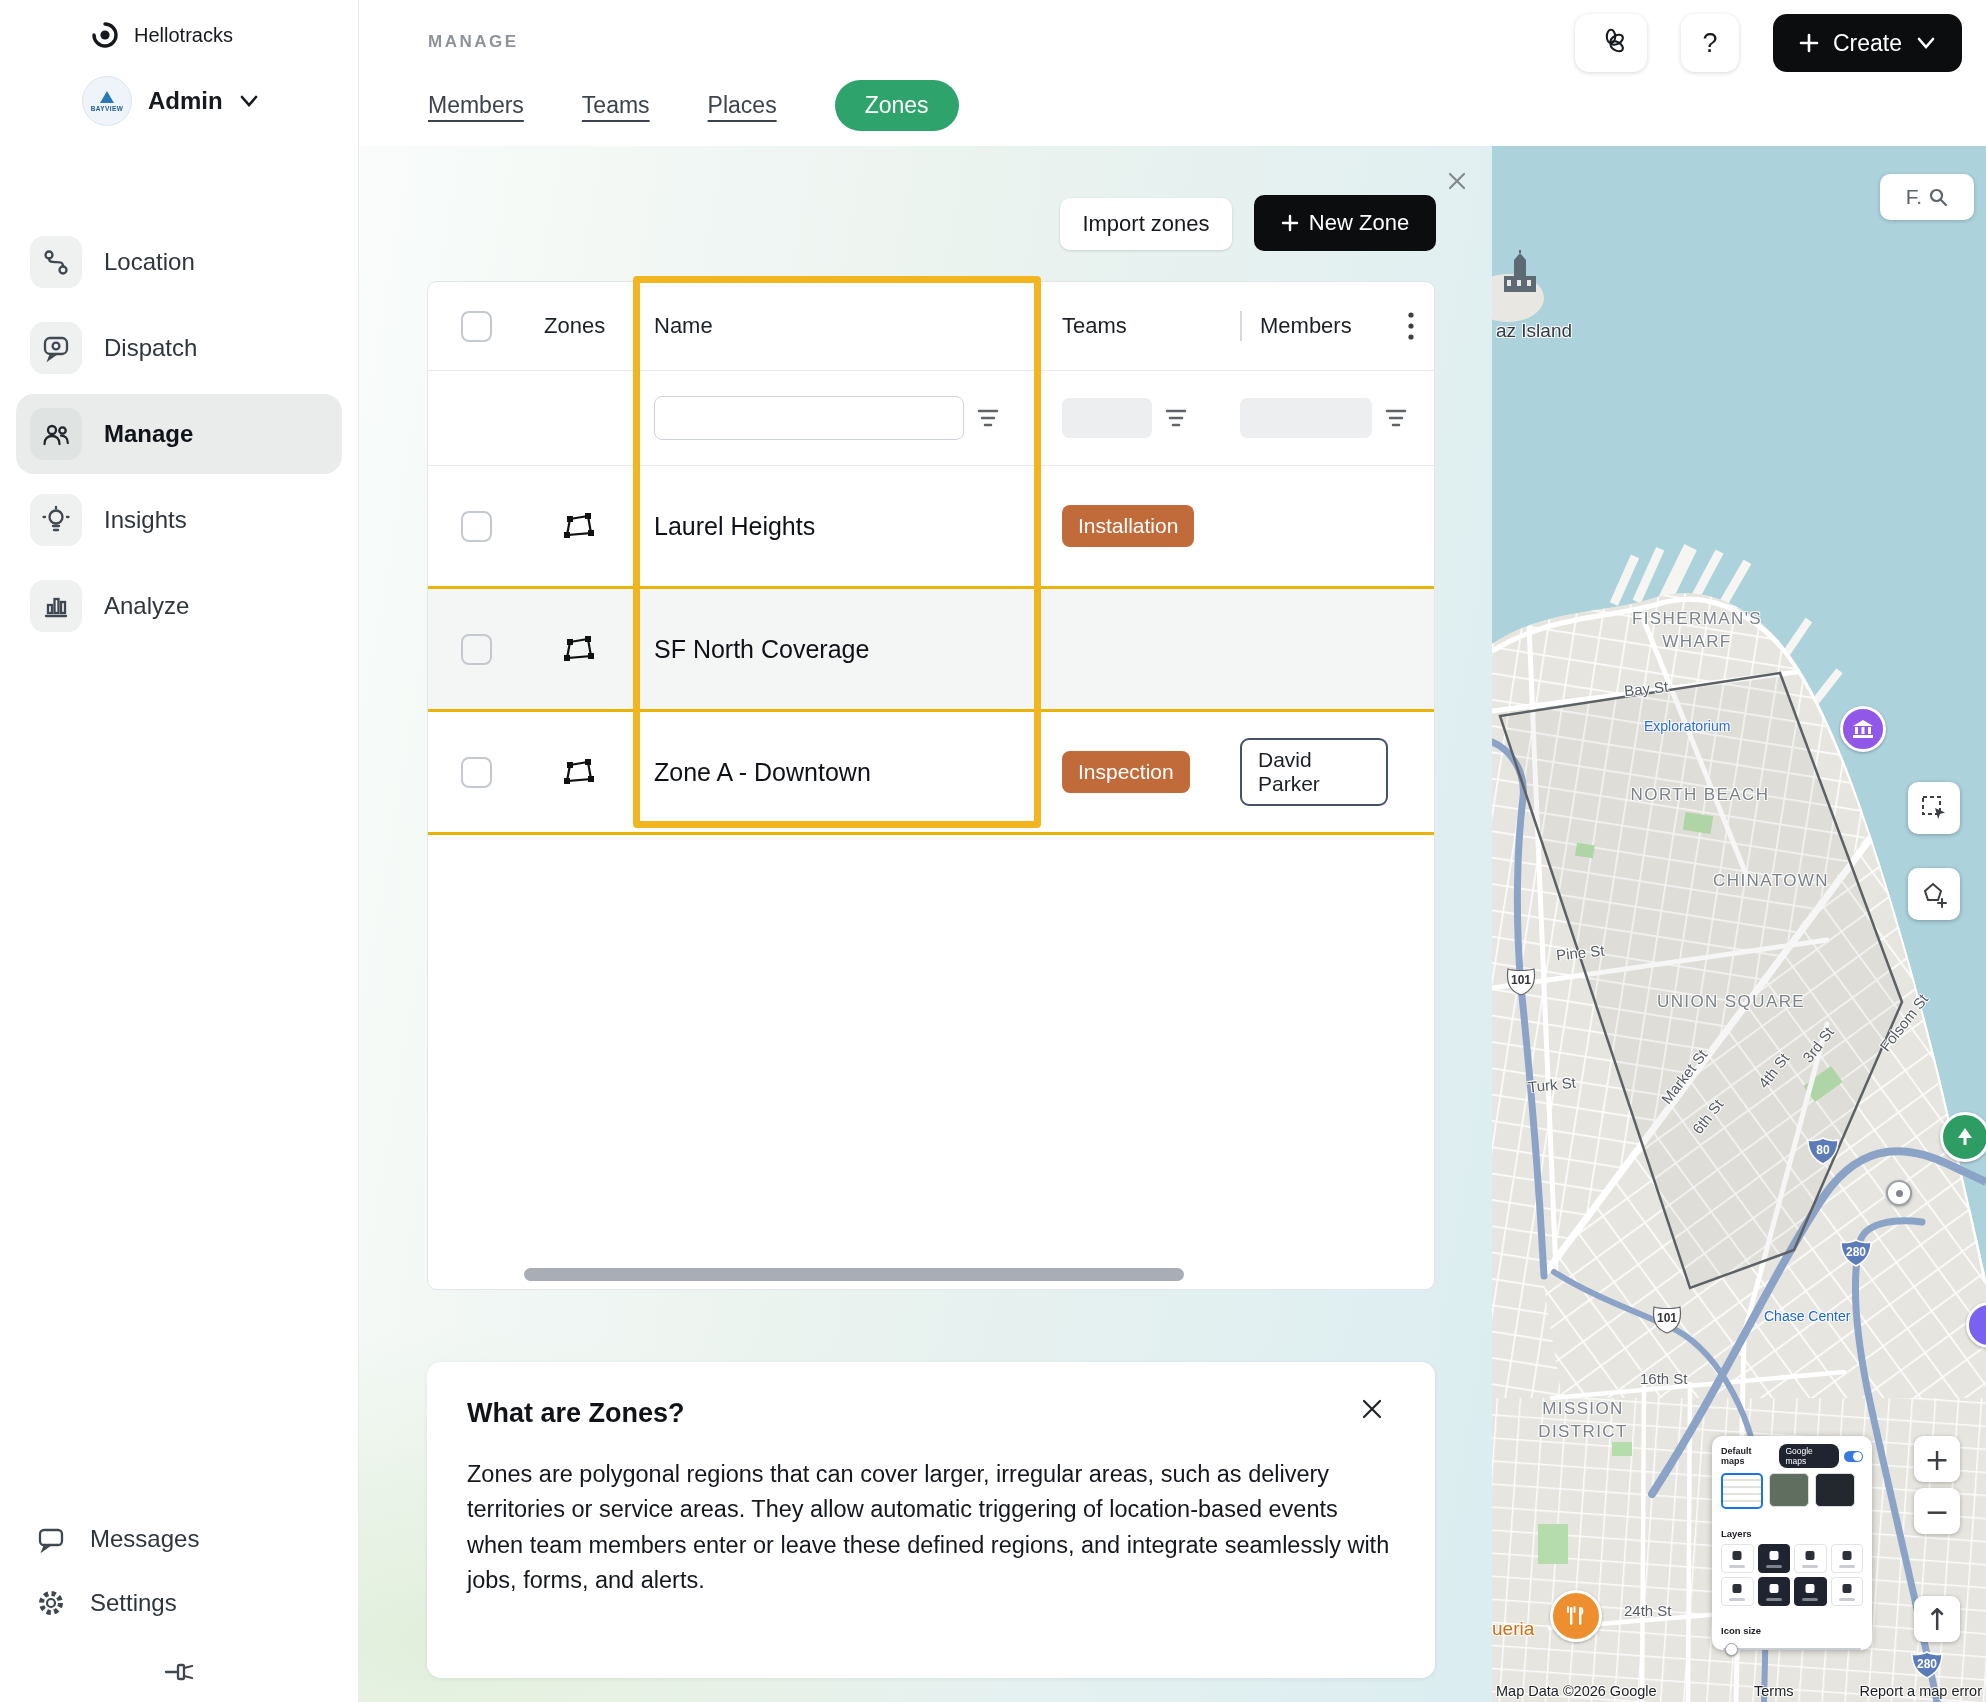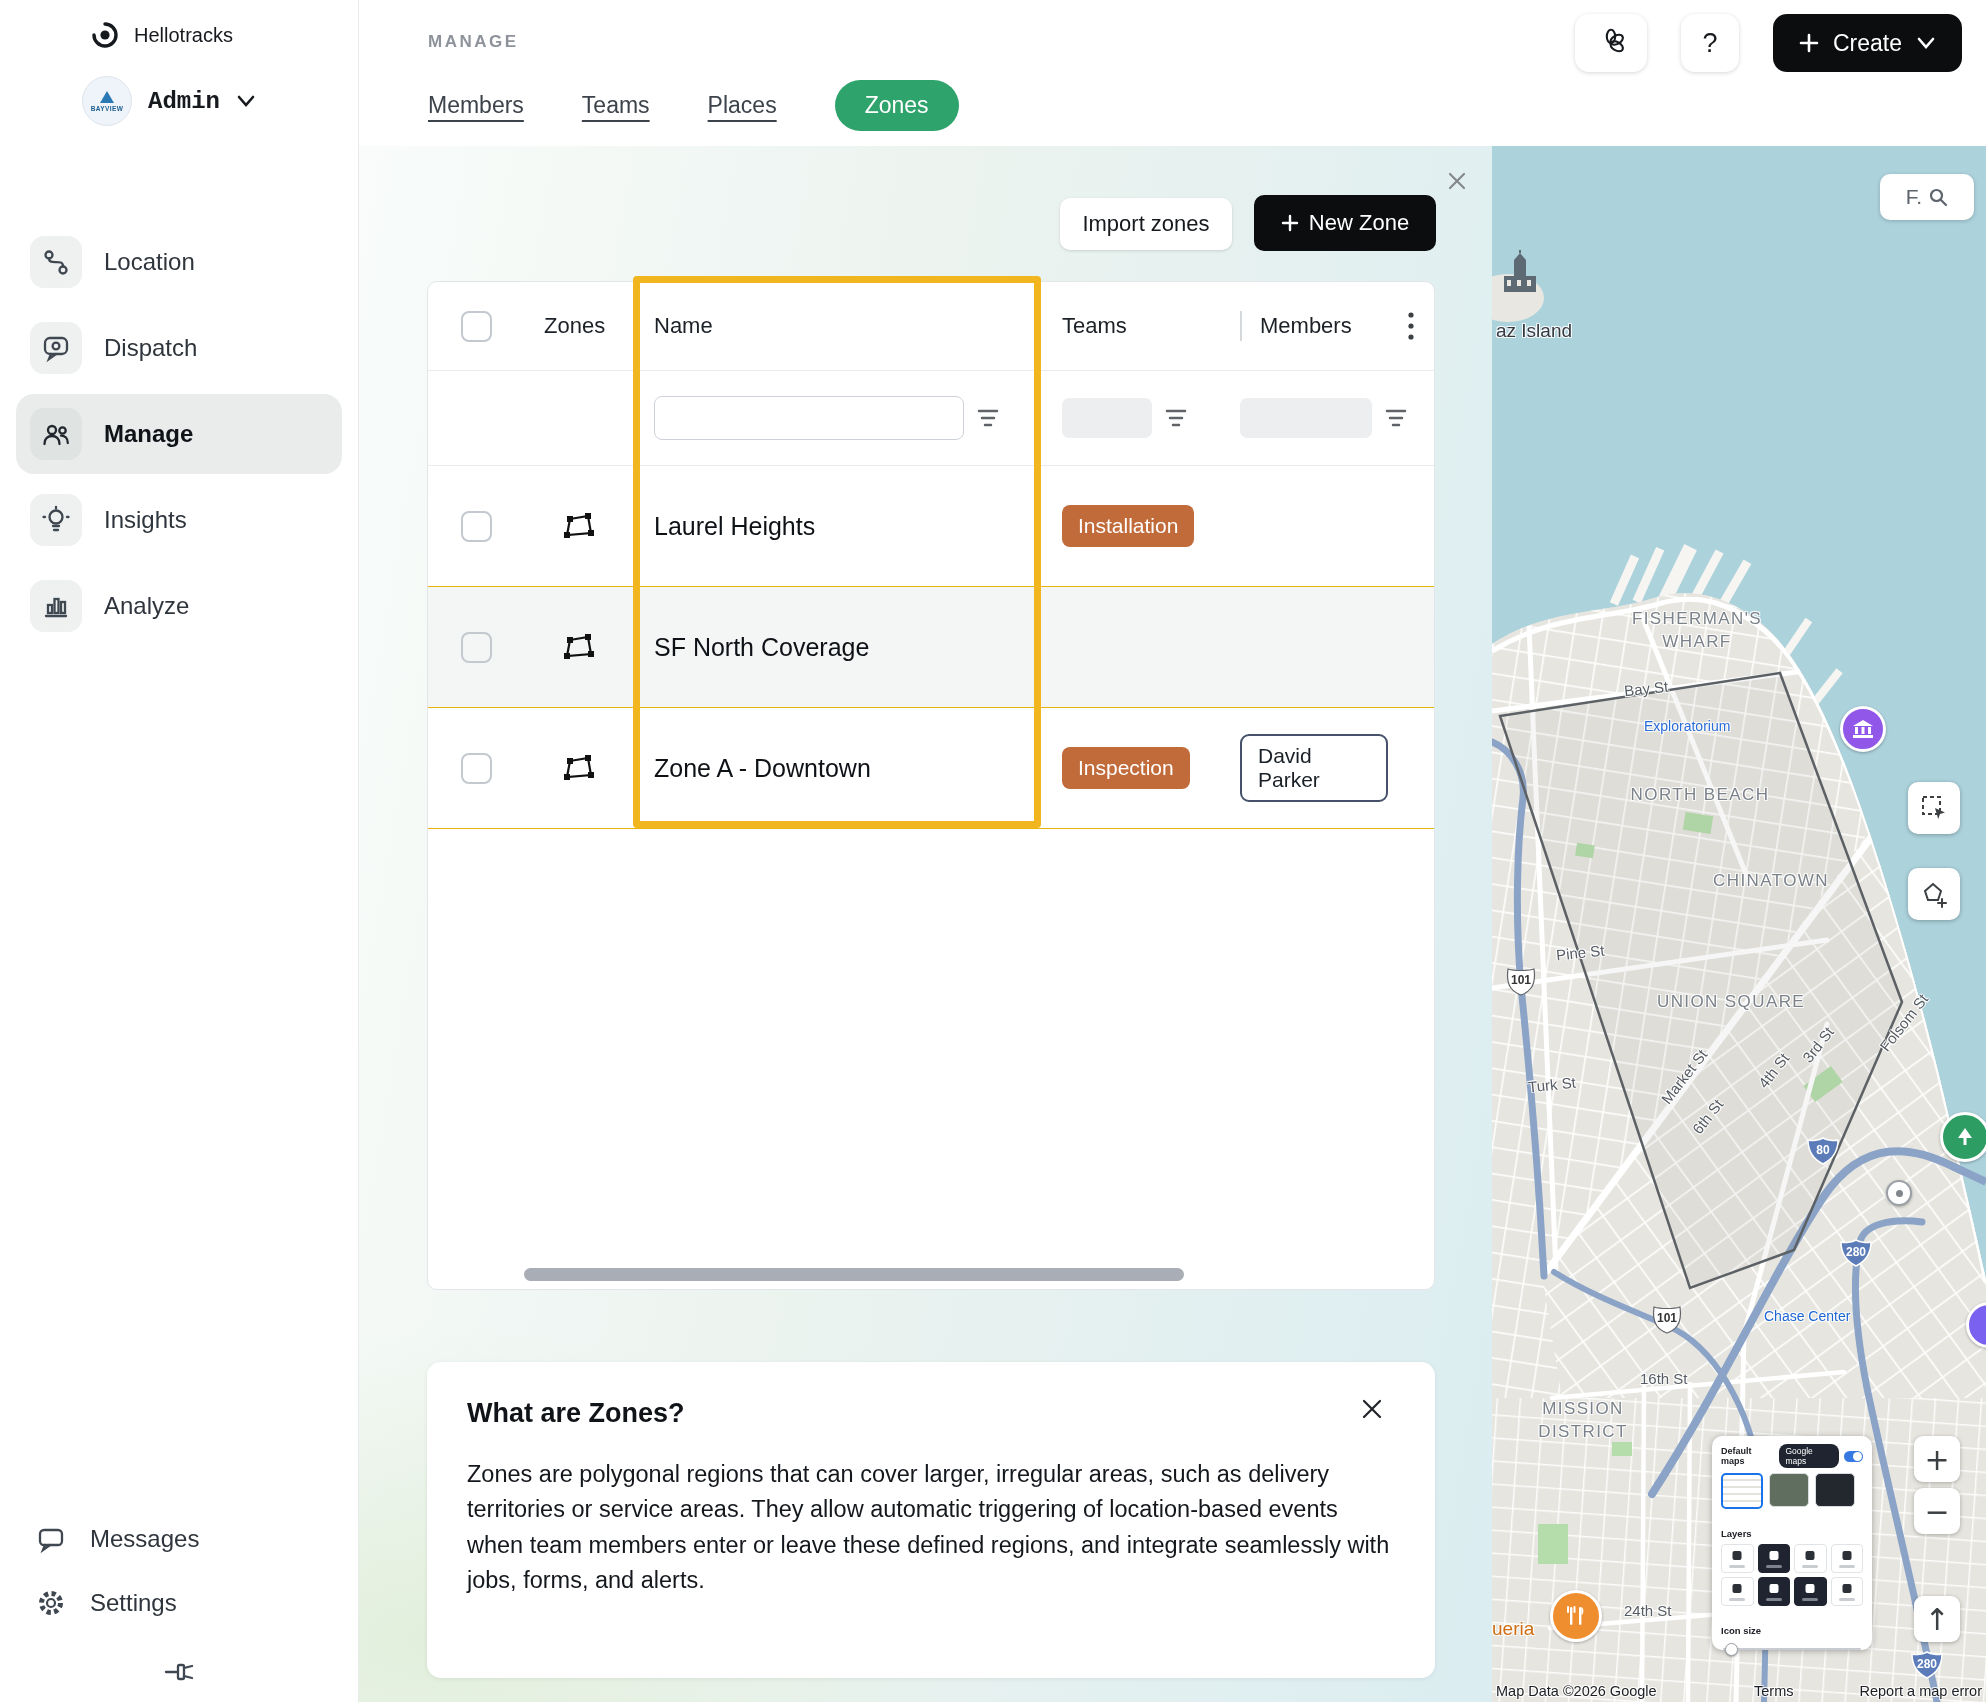--- a/index.html
+++ b/index.html
@@ -6,21 +6,21 @@
   body{width:1986px;height:1702px;position:relative;overflow:hidden;background:#fff;
        font-family:"Liberation Sans","DejaVu Sans",sans-serif;color:#16191d;}
   
   .sidebar{position:absolute;left:0;top:0;width:358px;height:1702px;background:#fff;border-right:1px solid #e8eaeb;z-index:30;}
   .brand-row{position:absolute;left:90px;top:20px;display:flex;align-items:center;gap:14px;}
   .brand-name{font-size:20px;font-weight:400;}
   .account-row{position:absolute;left:82px;top:76px;display:flex;align-items:center;gap:16px;cursor:pointer;}
   .avatar{width:48px;height:48px;border-radius:50%;background:#eef4f9;border:1px solid #dde5ec;display:flex;flex-direction:column;align-items:center;justify-content:center;overflow:hidden;}
   .avatar .sail{width:0;height:0;border-left:7px solid transparent;border-right:7px solid transparent;border-bottom:12px solid #2a79b5;}
   .avatar .av-txt{font-size:6.5px;font-weight:700;color:#1d5e8f;letter-spacing:.4px;margin-top:2px;}
-  .account-name{font-size:24px;font-weight:700;font-family:Liberation Mono, monospace;}
+  .account-name{font-size:24px;font-weight:700;}
   .nav{position:absolute;left:16px;right:16px;top:222px;display:flex;flex-direction:column;gap:6px;}
   .nav-item{display:flex;align-items:center;gap:22px;padding:0 14px;height:80px;border-radius:18px;cursor:pointer;}
   .nav-item.active{background:#e9ecea;}
   .icon-box{width:52px;height:52px;border-radius:14px;background:#eef1f0;display:flex;align-items:center;justify-content:center;flex:none;}
   .nav-item.active .icon-box{background:#dfe3e1;}
   .nav-label{font-size:24px;color:#2f353c;font-weight:500;}
   .nav-item.active .nav-label{font-weight:700;color:#101318;}
   .side-footer{position:absolute;left:36px;bottom:84px;display:flex;flex-direction:column;gap:34px;}
   .foot-item{display:flex;align-items:center;gap:24px;cursor:pointer;}
   .foot-label{font-size:24px;color:#2f353c;font-weight:500;}
@@ -50,21 +50,21 @@
   .thead{height:88px;border-bottom:1px solid #e8eaec;}
   .hcell{font-size:22px;font-weight:500;color:#1c2127;padding-left:20px;display:flex;align-items:center;gap:18px;}
   .hcell.first{padding-left:0;justify-content:center;}
   .vdiv{width:2px;height:30px;background:#d6d9dc;flex:none;}
   .filter-row{height:94px;border-bottom:1px solid #e8eaec;}
   .fcell{display:flex;align-items:center;gap:12px;padding-left:20px;}
   .name-filter{width:310px;height:44px;border:1.5px solid #cdd2d8;border-radius:8px;background:#fff;font-size:20px;padding:0 12px;box-sizing:border-box;outline:none;}
   .mini-filter{height:40px;border:none;border-radius:7px;background:#eceef0;font-size:20px;padding:0 10px;box-sizing:border-box;outline:none;}
   .teams-filter{width:90px;}
   .members-filter{width:132px;}
-  .drow{height:120px;border-bottom:1px solid #eab308;cursor:pointer;}
+  .drow{height:120px;border-bottom:3px solid #eab308;cursor:pointer;}
   .drow.alt{background:#f4f5f5;}
   .checkbox{width:27px;height:27px;border:2px solid #c3c9cf;border-radius:8px;margin:0 auto;background:transparent;cursor:pointer;}
   .cell-center{display:flex;justify-content:center;}
   .zone-name{font-size:25px;font-weight:500;color:#0e1116;padding-left:20px;}
   .badge-team{display:inline-block;background:#c16a3a;color:#fff;font-size:21px;padding:9px 16px;border-radius:8px;margin-left:20px;}
   .badge-member{display:inline-block;background:#fff;border:2px solid #46526b;color:#1a2027;font-size:21px;padding:8px 16px;border-radius:9px;margin-left:20px;}
   .hscroll{position:absolute;left:96px;bottom:8px;width:660px;height:13px;background:#a9aeb6;border-radius:7px;cursor:pointer;}
   .name-highlight{position:absolute;left:275px;top:130px;width:408px;height:552px;border:7px solid #f1b51f;border-radius:4px;box-sizing:border-box;z-index:15;pointer-events:none;}
   .info-card{position:absolute;left:69px;top:1216px;width:1008px;height:316px;background:#fff;border-radius:14px;box-shadow:0 1px 5px rgba(0,0,0,.07);box-sizing:border-box;}
   .info-title{padding:36px 40px 0;font-size:27px;font-weight:700;color:#101317;}

